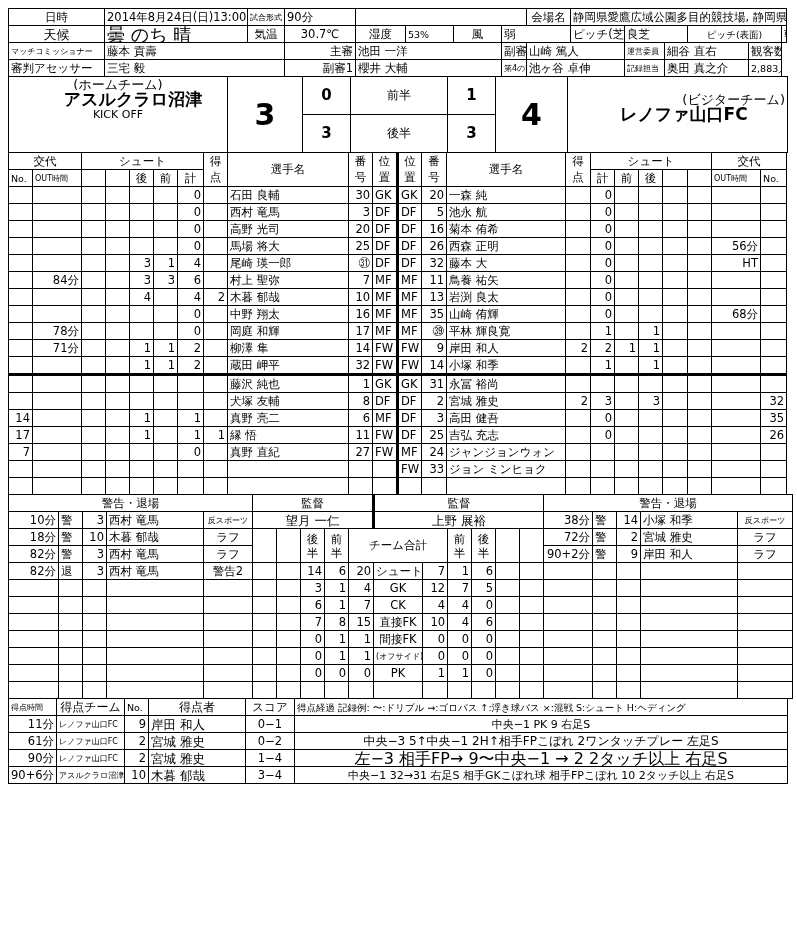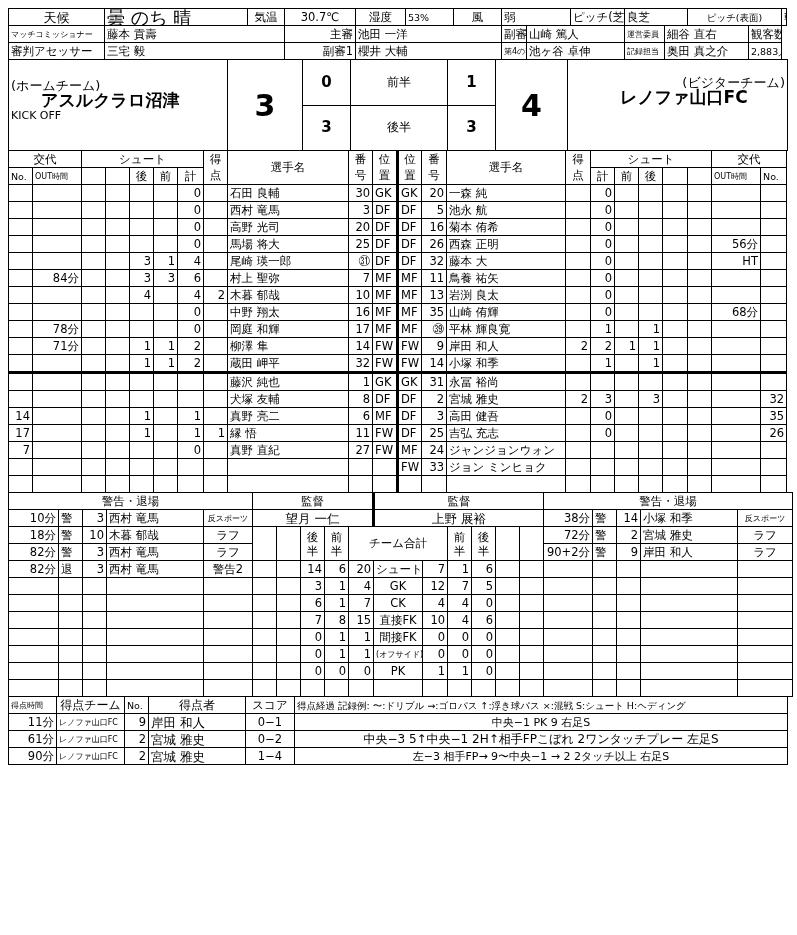--- a/index.html
+++ b/index.html
@@ -35,20 +35,29 @@
         <col style="width:48px">
         <col style="width:25px">
         <col style="width:44px">
         <col style="width:54px">
         <col style="width:40px">
         <col style="width:23px">
         <col style="width:61px">
         <col style="width:33px">
   </colgroup>
   <tbody>
+        <tr>
+    <td class="c">日時</td>
+    <td colspan="3">2014年8月24日(日)13:00</td>
+    <td class="tiny">試合形式</td>
+    <td colspan="2">90分</td>
+    <td colspan="4"></td>
+    <td class="c">会場名</td>
+    <td colspan="6">静岡県愛鷹広域公園多目的競技場, 静岡県</td>
+  </tr>
   <tr>
     <td class="c" style="font-size:13px">天候</td>
     <td colspan="3" style="font-size:18px">曇 のち 晴</td>
     <td class="c">気温</td>
     <td colspan="2" class="c">30.7℃</td>
     <td class="c">湿度</td>
     <td class="sm">53%</td>
     <td class="c">風</td>
     <td colspan="2">弱</td>
     <td class="c">ピッチ(芝)</td>
@@ -86,21 +95,21 @@
     <col style="width:219px">
         <col style="width:75px">
         <col style="width:48px">
         <col style="width:97px">
         <col style="width:48px">
         <col style="width:72px">
         <col style="width:220px">
   </colgroup>
   <tbody>
         <tr style="height:38px">
-    <td rowspan="2" style="vertical-align:top;padding-top:18px;height:72px;position:relative;">
+    <td rowspan="2" style="vertical-align:top;padding-top:0;height:72px;position:relative;text-align:center;">
       <div style="font-size:13px">(ホームチーム)</div>
       <div class="b" style="font-size:17px;padding-left:30px;">アスルクラロ沼津</div>
       <div style="font-size:11px">KICK OFF</div>
     </td>
     <td rowspan="2" class="c b" style="font-size:30px">3</td>
     <td class="c b" style="font-size:15px">0</td>
     <td class="c" style="font-size:12px">前半</td>
     <td class="c b" style="font-size:15px">1</td>
     <td rowspan="2" class="c b" style="font-size:30px">4</td>
     <td rowspan="2" style="vertical-align:top;padding-top:15px;">
@@ -929,18 +938,26 @@
           <td class="l" style="font-size: 12.5px;">宮城 雅史</td>
           <td class="c">0−2</td>
           <td class="c" style="font-size: 12px;">中央−3 5↑中央−1 2H↑相手FPこぼれ 2ワンタッチプレー 左足S</td>
         </tr>
         <tr>
           <td class="r">90分</td>
           <td class="tiny">レノファ山口FC</td>
           <td class="r">2</td>
           <td class="l" style="font-size: 12.5px;">宮城 雅史</td>
           <td class="c">1−4</td>
-          <td class="c" style="font-size: 11px;">左−3 相手FP→ 9〜中央−1 → 2 2タッチ以上 右足S</td>
+          <td class="c" style="font-size: 16px;">左−3 相手FP→ 9〜中央−1 → 2 2タッチ以上 右足S</td>
+        </tr>
+        <tr>
+          <td class="r">90+6分</td>
+          <td class="tiny">アスルクラロ沼津</td>
+          <td class="r">10</td>
+          <td class="l" style="font-size: 12.5px;">木暮 郁哉</td>
+          <td class="c">3−4</td>
+          <td class="c" style="font-size: 11px;">中央−1 32→31 右足S 相手GKこぼれ球 相手FPこぼれ 10 2タッチ以上 右足S</td>
         </tr>
       </tbody>
 </table>
 
 </div>
 
 </body></html>

